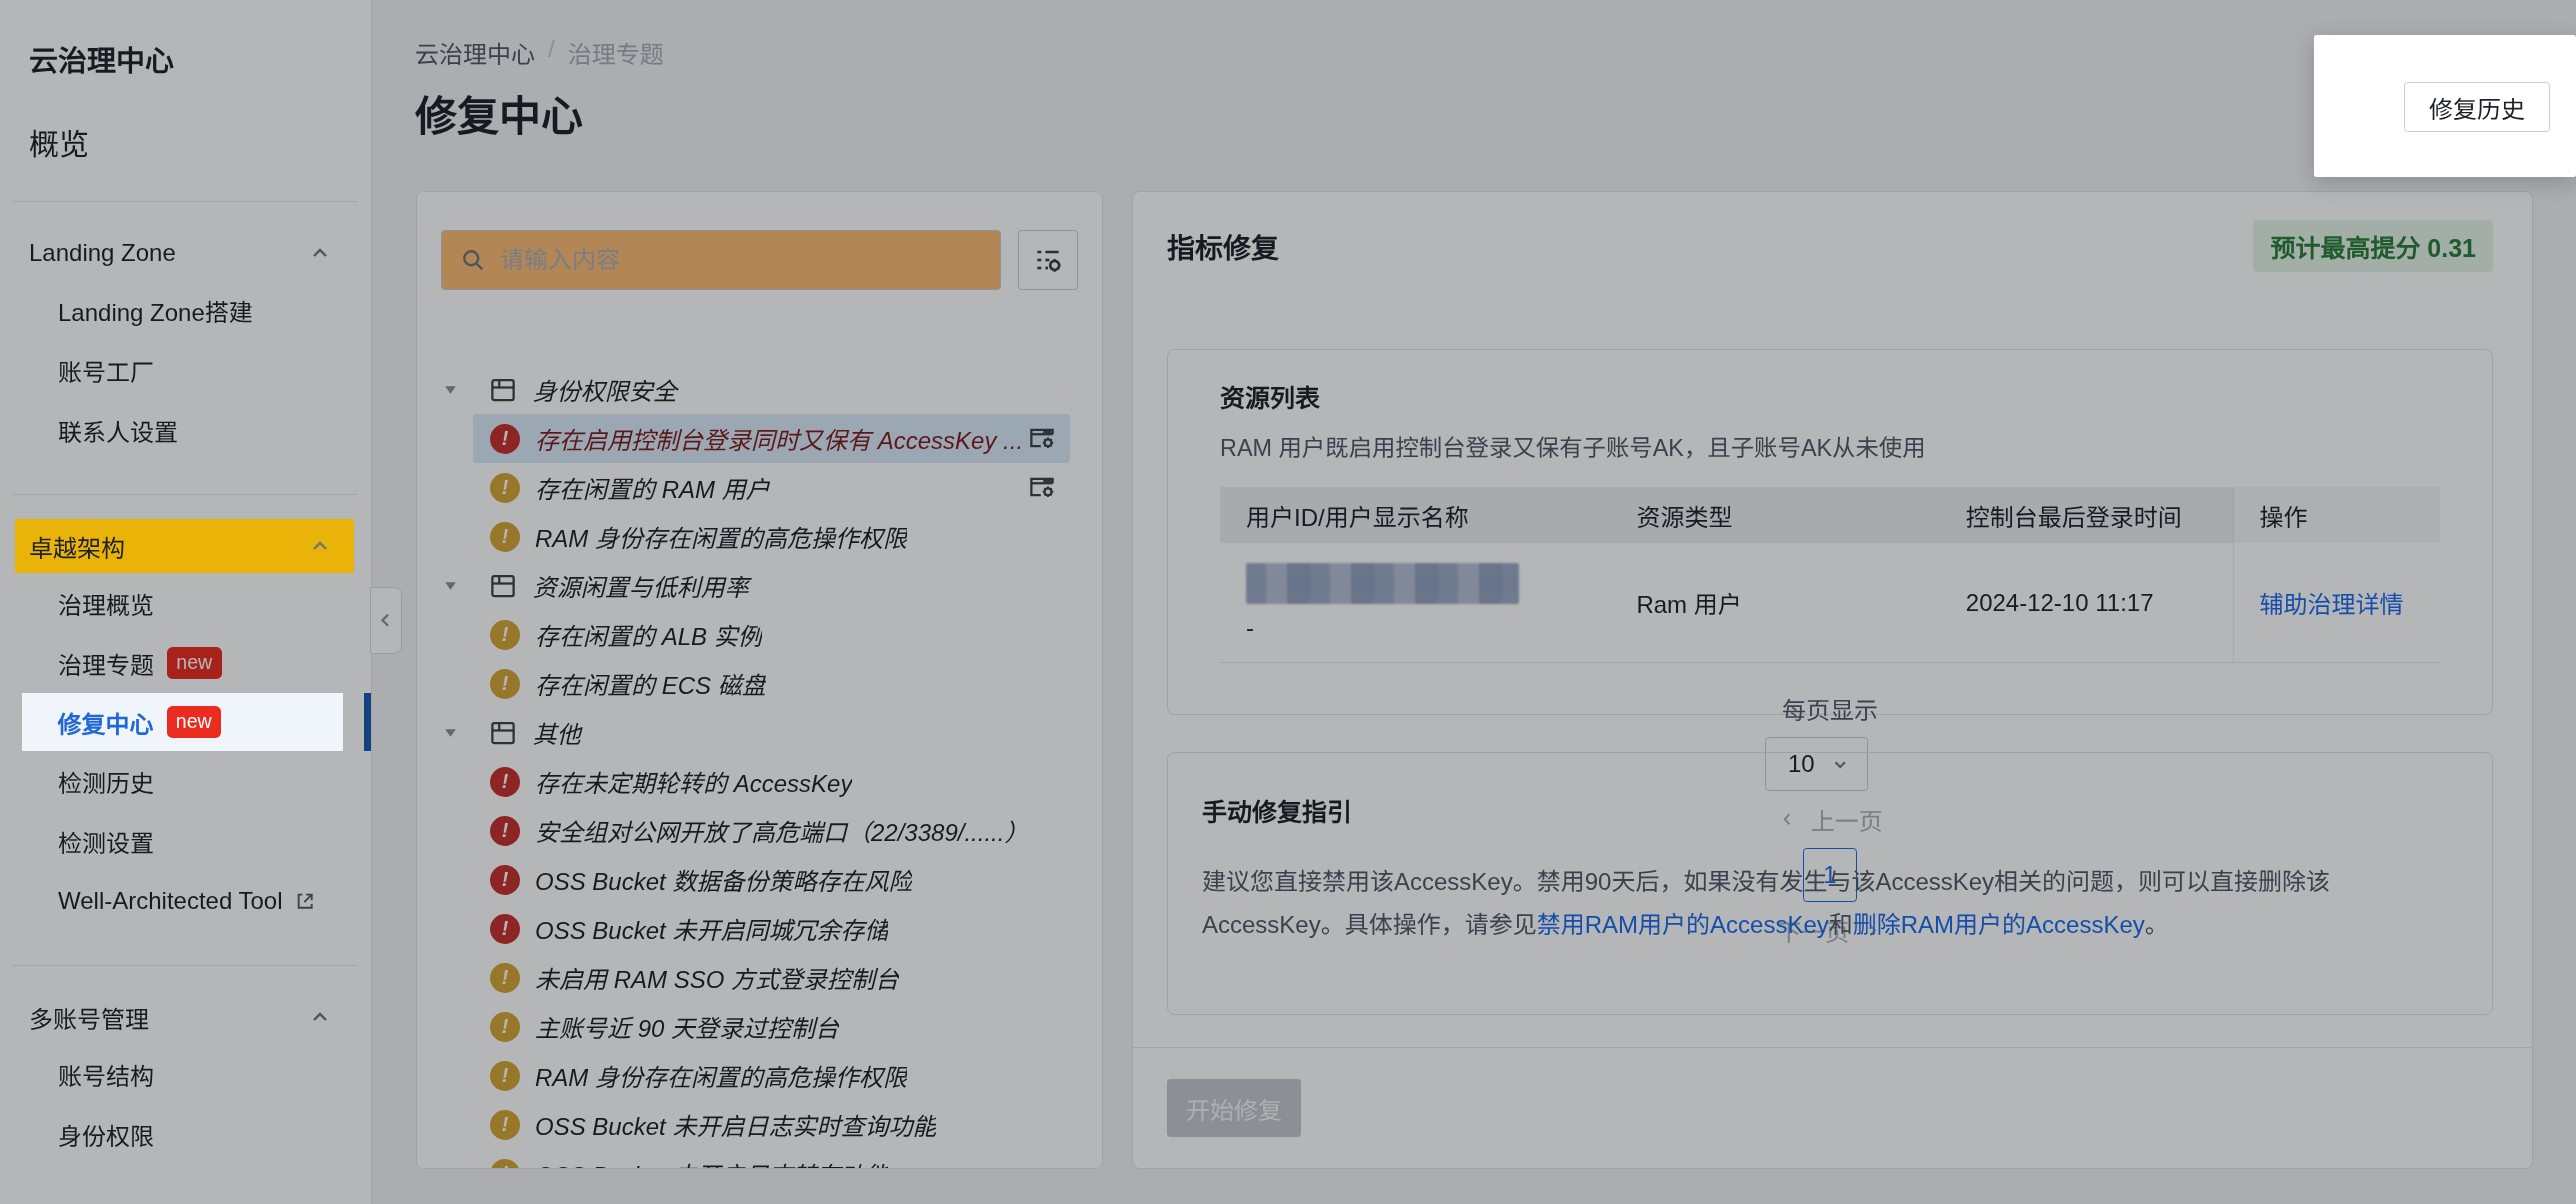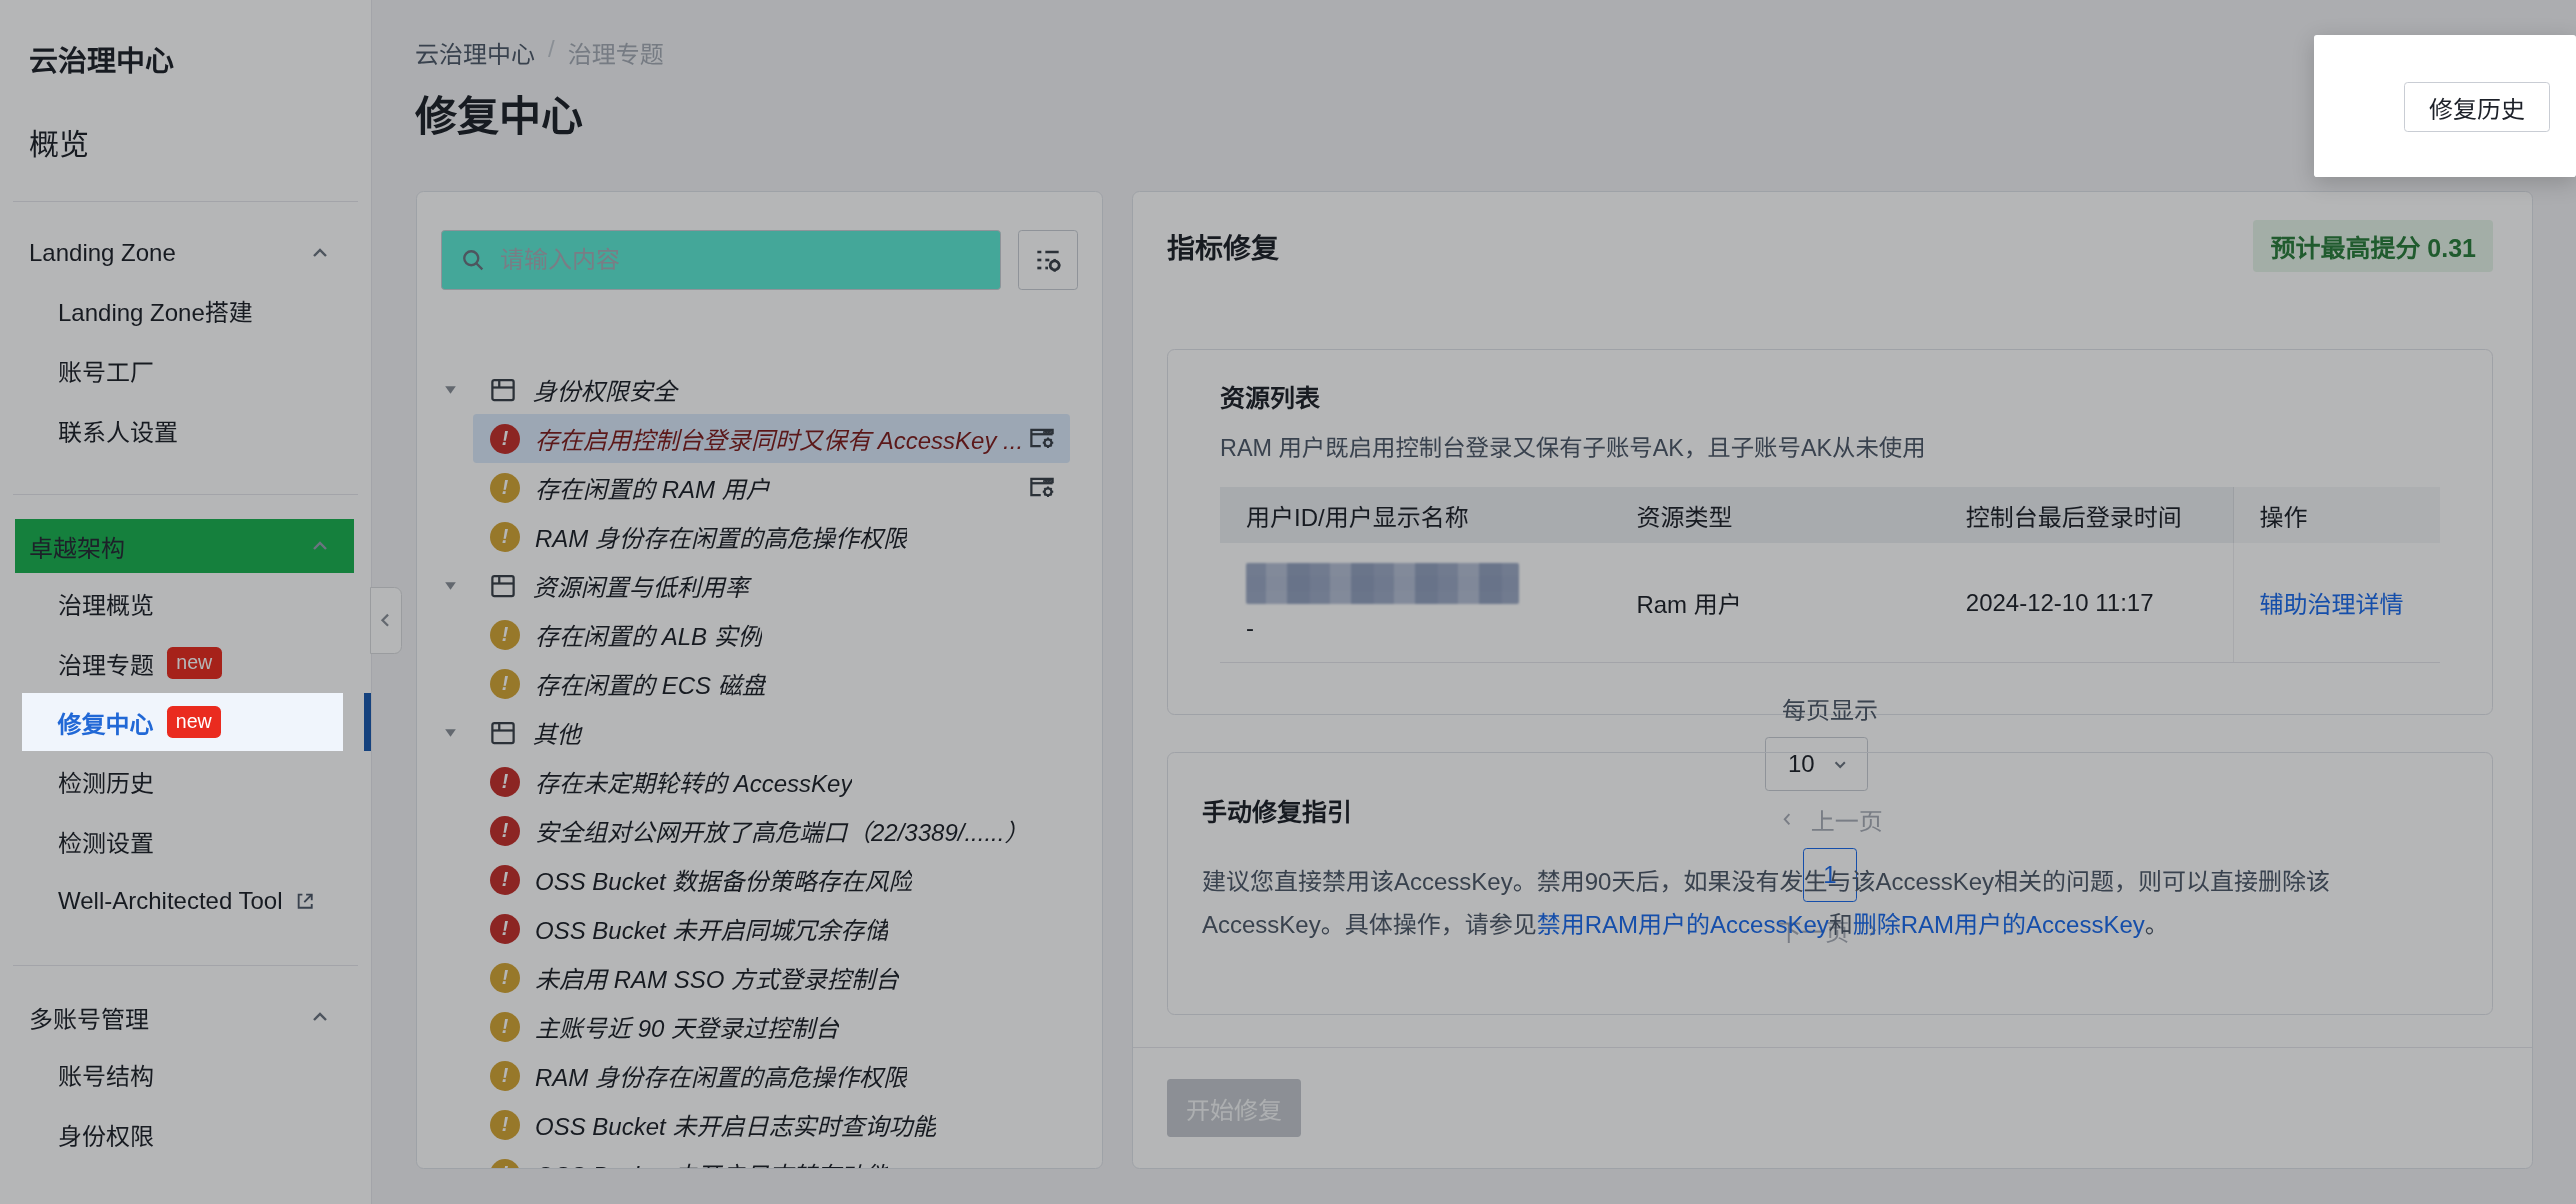--- a/index.html
+++ b/index.html
@@ -32,21 +32,21 @@
     height:60px; display:flex; align-items:center; padding-left:58px;
     font-size:24px; color:#1D2129; cursor:pointer; position:relative;
   }
   .nav-item.spot-selected {
     margin:0 28px 0 21.5px; padding-left:36px; height:58px;
     background:#F0F5FC; color:#2168D6; font-weight:bold;
   }
   .nav-item.spot-selected::after {
     content:""; position:absolute; right:-28px; top:0; width:7.5px; height:58px; background:#15427E;
   }
-  .nav-group-header.spot-white { background:#15803d;gap:20px; }
+  .nav-group-header.spot-white { background:#eab308;gap:20px; }
   .badge-new {
     margin-left:13px; background:#EA2B1F; color:#FFFFFF; font-size:19.6px;
     line-height:1; padding:5.6px 9.3px 6.5px; border-radius:5.6px; font-weight:normal;
   }
   .nav-item .ext-icon { margin-left:11.2px; }
 
   .collapse-handle {
     position:absolute; left:370px; top:587px; width:32px; height:67px;
     background:#FFFFFF; border:1.9px solid #D9DADD; border-radius:0 7.5px 7.5px 0;
     display:flex; align-items:center; justify-content:center; cursor:pointer; z-index:5;
@@ -71,21 +71,21 @@
   }
 
   
   .tree-panel {
     position:absolute; left:416px; top:191px; width:687px; height:978px;
     background:#FFFFFF; border:1.9px solid #DFE2E8; border-radius:7.5px; overflow:hidden;
   }
   .search-box {
     position:absolute; left:24px; top:38px; width:560px; height:60px;
     border:1.9px solid #C9CDD4; border-radius:3.7px; display:flex; align-items:center; padding:0 17px; gap:13px;
-    background:#5eead4;
+    background:#fdba74;
   }
   .search-box input {
     border:none; outline:none; flex:1; font-size:24px; color:#1D2129;
     font-family:inherit; background:transparent;
   }
   .search-box input::placeholder { color:#A9AEB8; }
   .filter-btn {
     position:absolute; right:24px; top:38px; width:60px; height:60px;
     border:1.9px solid #C9CDD4; border-radius:3.7px; background:#FFFFFF;
     display:flex; align-items:center; justify-content:center; cursor:pointer;

